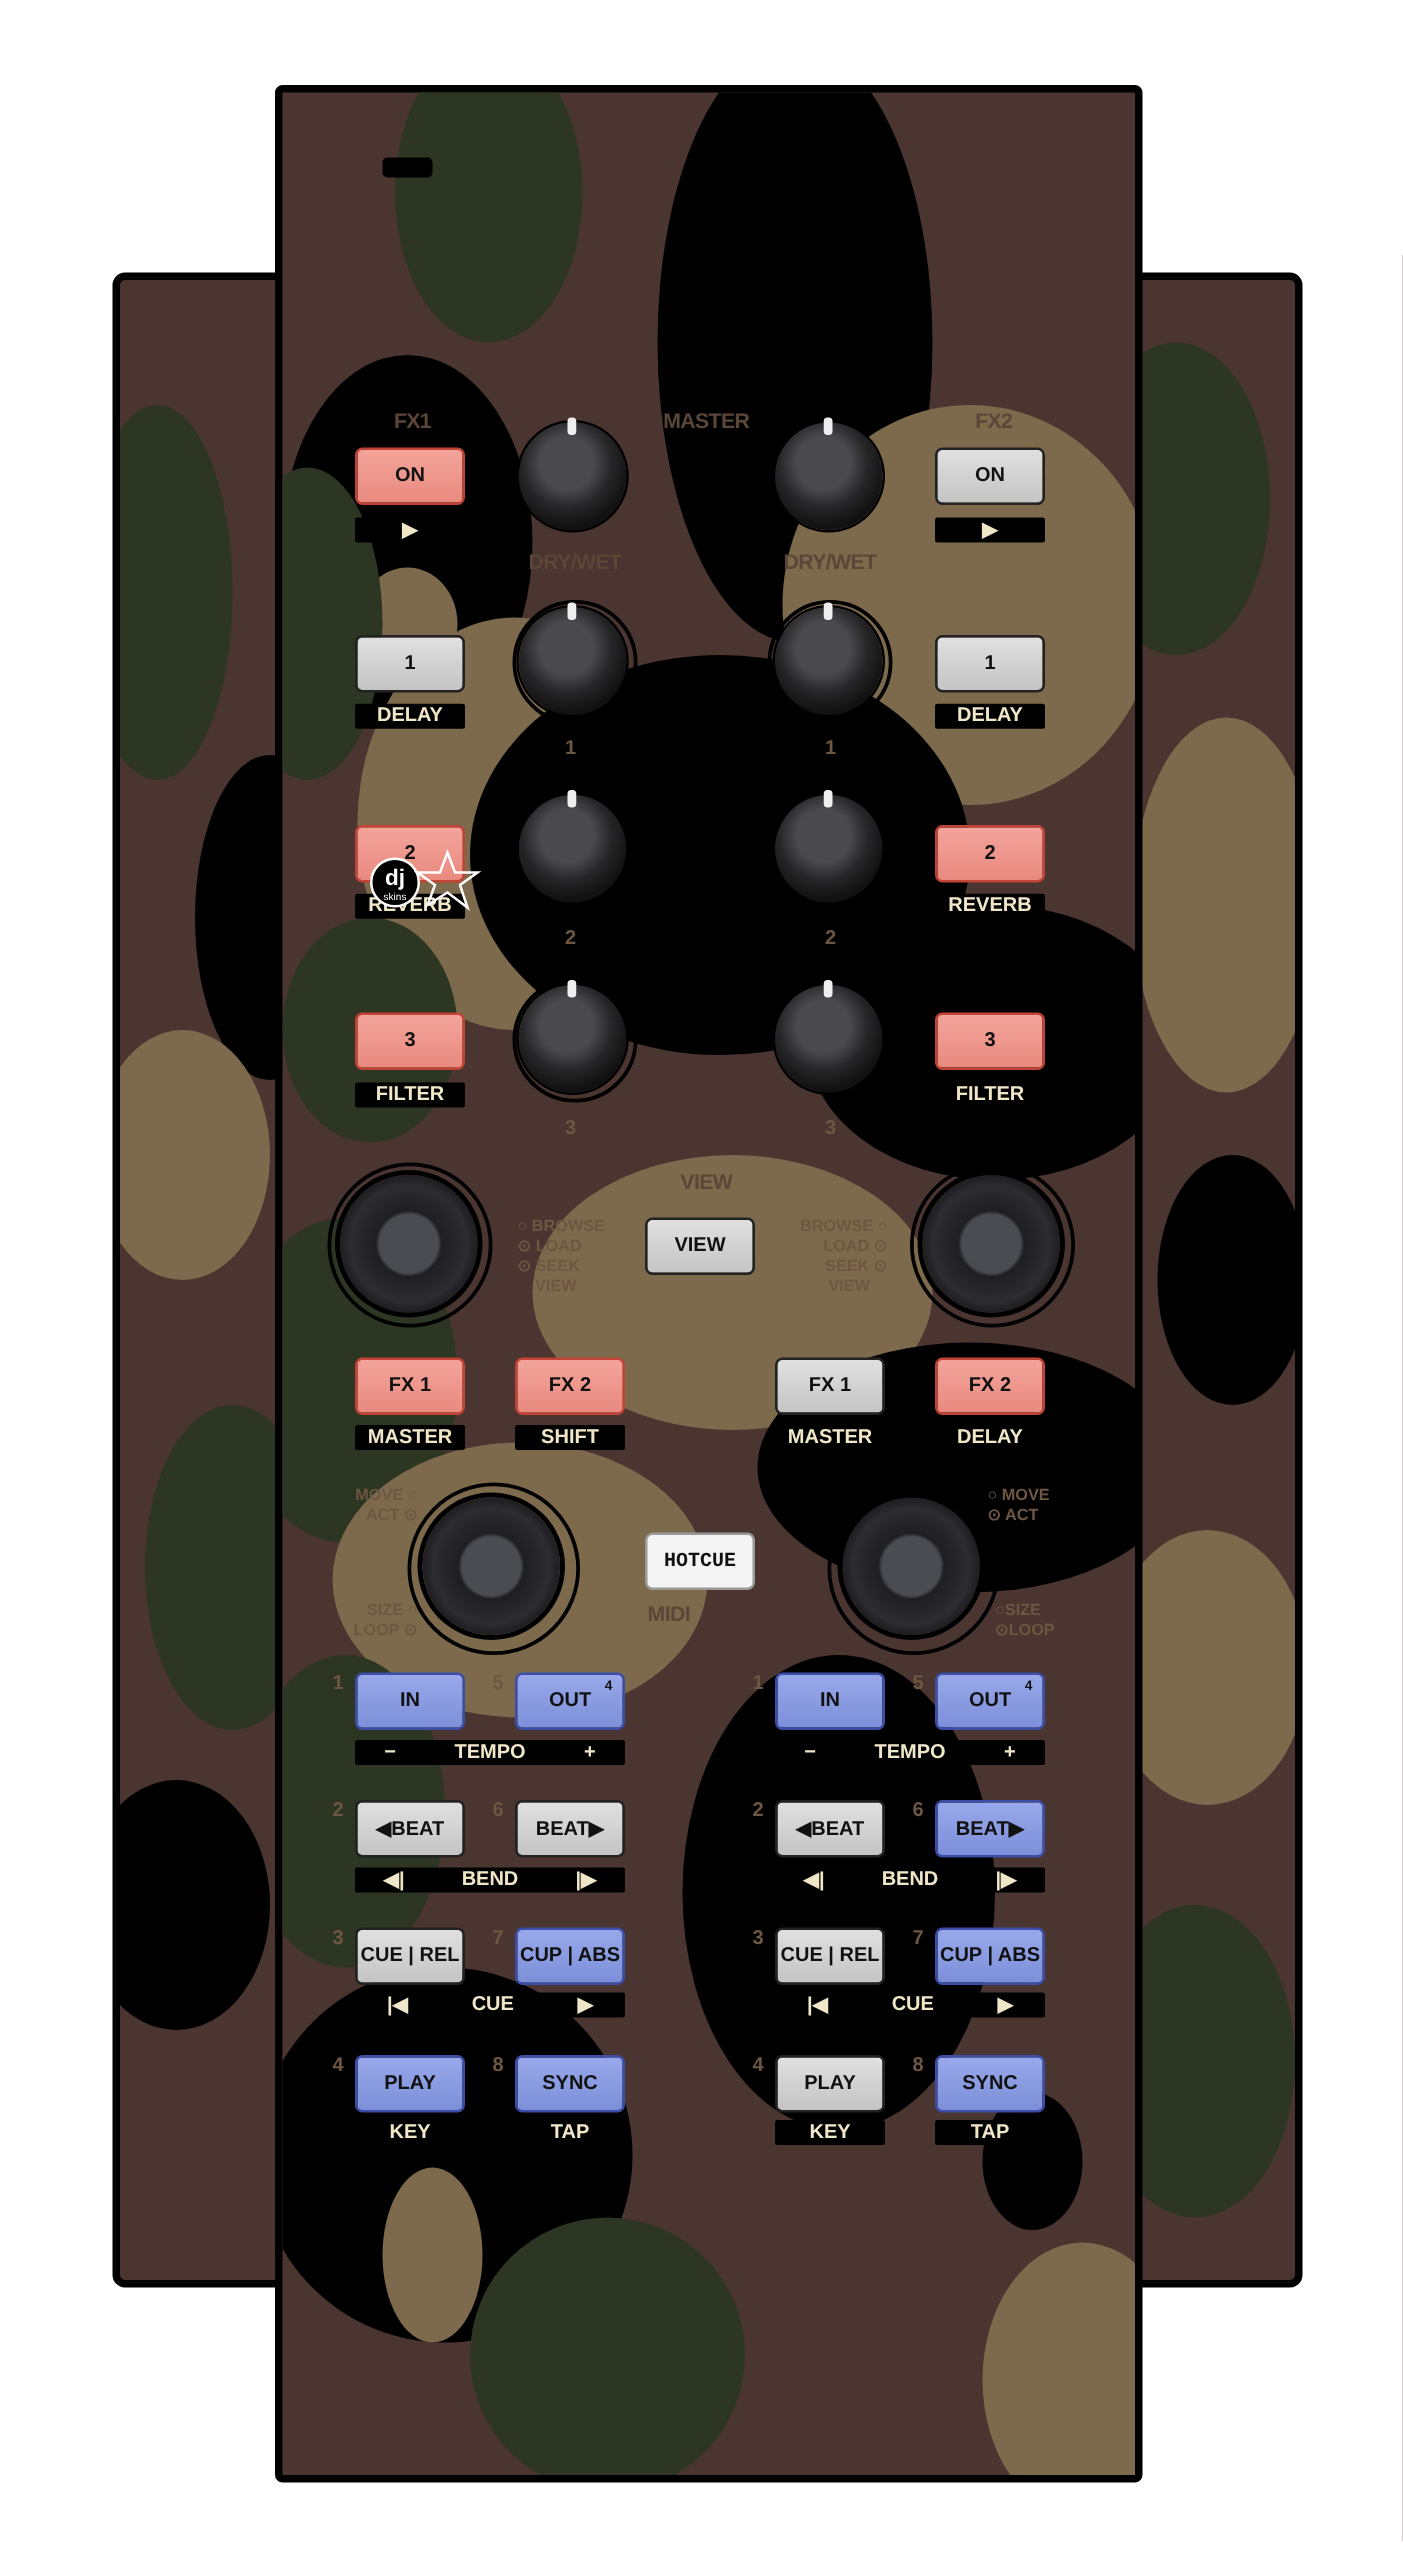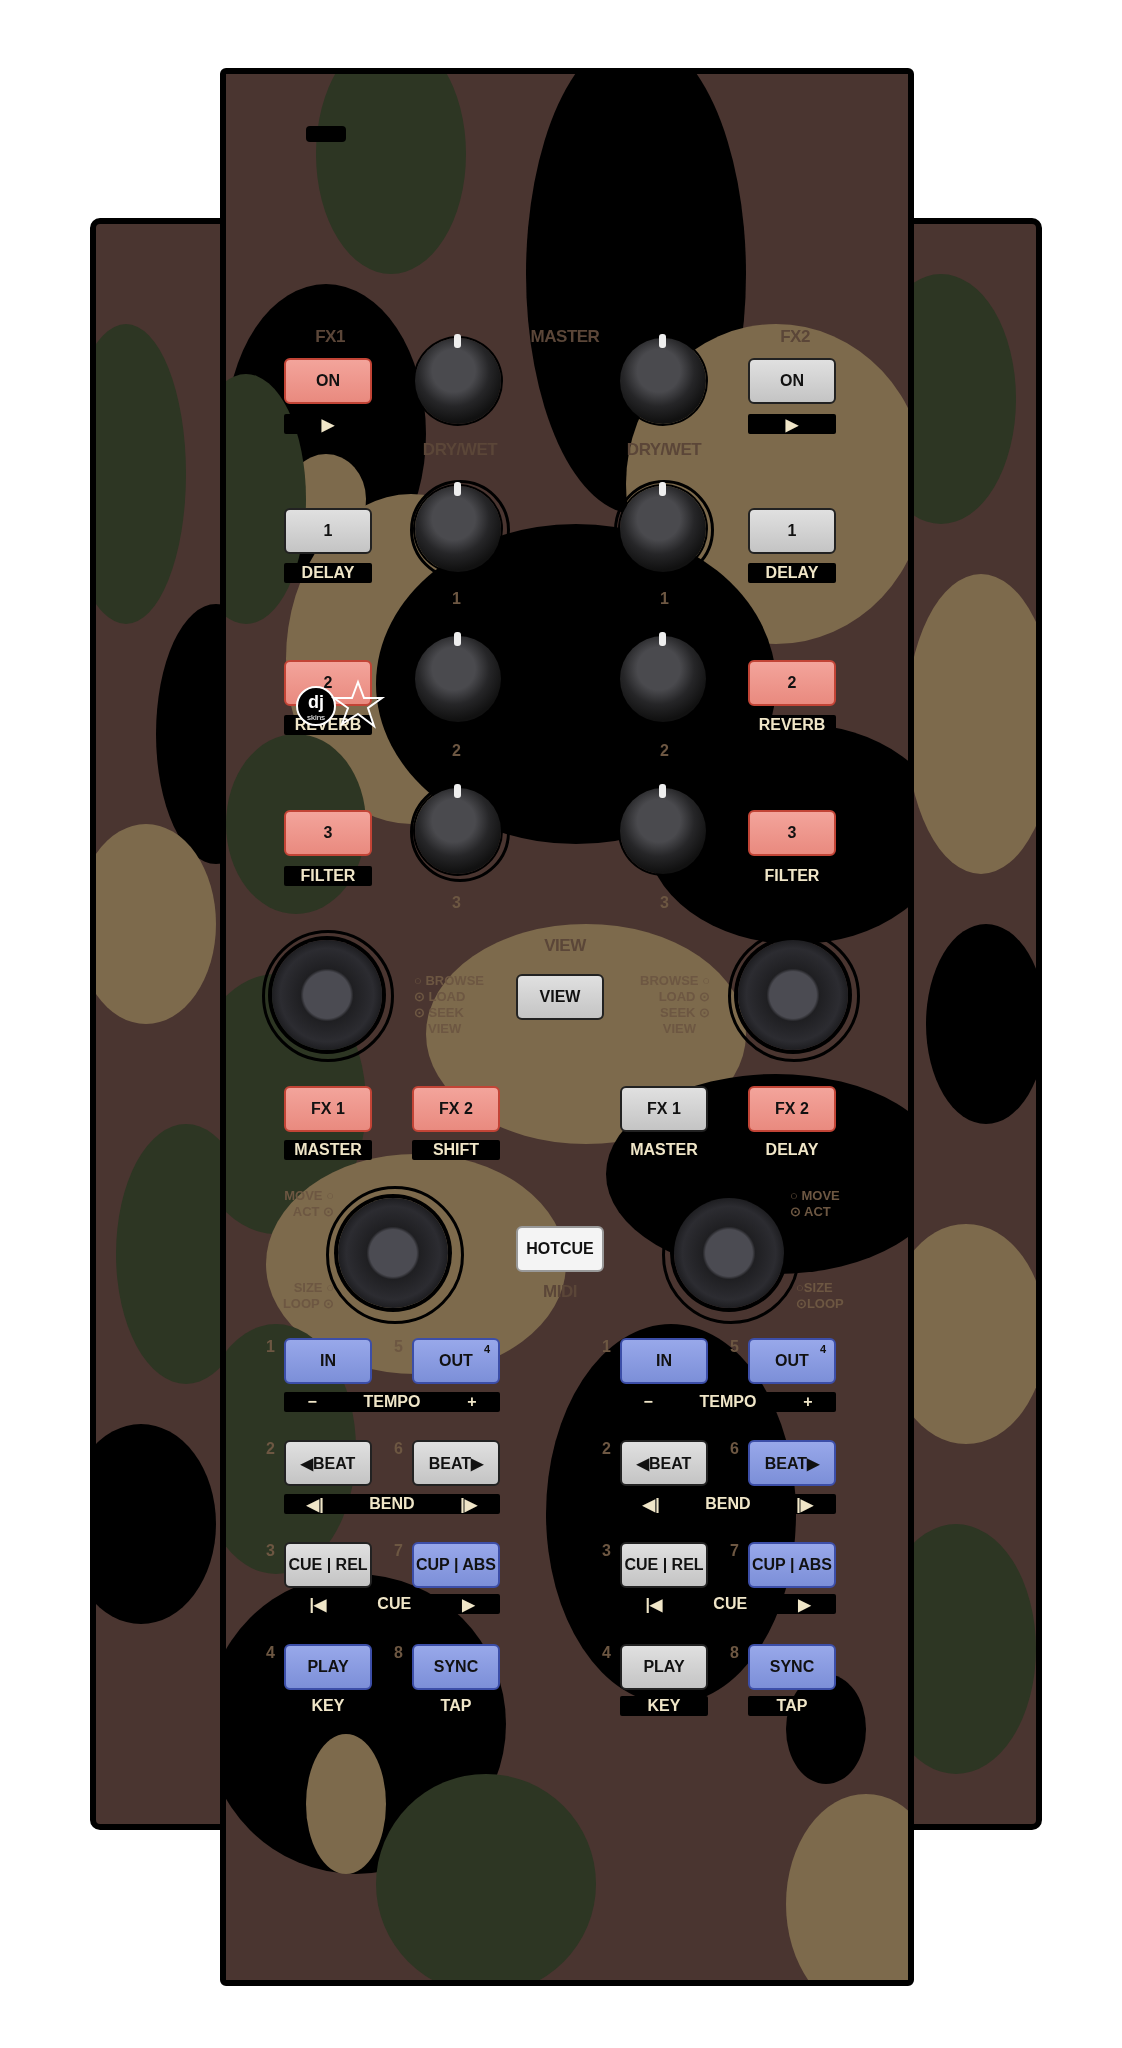--- a/index.html
+++ b/index.html
@@ -9,21 +9,21 @@
   .wing.right{left:880px;top:218px;width:150px;height:1600px;border-radius:0 10px 10px 0;}
   .body{position:absolute;left:220px;top:68px;width:682px;height:1906px;background:#4a3530;border:6px solid #000;border-radius:6px;overflow:hidden;}
   .blob{position:absolute;border-radius:50%;}
   .g{background:#2d3623;} .k{background:#000;} .t{background:#7d6a4c;}
   .slot{position:absolute;left:80px;top:52px;width:40px;height:16px;background:#000;border-radius:4px;}
   .lbl-dim{position:absolute;color:#5b4638;font-weight:bold;font-size:17px;letter-spacing:-0.5px;text-align:center;}
   .btn{position:absolute;width:88px;height:46px;border-radius:6px;display:flex;align-items:center;justify-content:center;font-weight:bold;font-size:16px;color:#111;box-sizing:border-box;}
   .btn.red{background:linear-gradient(#f3a49b,#e98a7f);border:2px solid #c24436;}
   .btn.grey{background:linear-gradient(#e0e0e0,#c4c4c4);border:2px solid #222;}
   .btn.blue{background:linear-gradient(#98a8ea,#7c8fd8);border:2px solid #3c4ea8;text-align:right;}
-  .btn.white{background:#f4f4f4;border:2px solid #999;}
+  .btn.white{background:#f4f4f4;border:2px solid #999;font-family:Liberation Mono, monospace;}
   .sup{position:absolute;top:3px;right:8px;font-size:11px;}
   .tag{position:absolute;height:20px;background:#000;color:#f0e6c8;font-weight:bold;font-size:16px;display:flex;align-items:center;justify-content:center;border-radius:2px;}
   .knob{position:absolute;width:86px;height:86px;border-radius:50%;background:radial-gradient(circle at 45% 38%,#4a4a4e 0 30%,#262628 50%,#111 72%);box-shadow:0 0 0 2px #000;}
   .knob::after{content:"";position:absolute;left:39px;top:-4px;width:7px;height:14px;background:#eee;border-radius:3px;}
   .ring{position:absolute;border:3px solid #000;border-radius:50%;}
   .jog{position:absolute;width:110px;height:110px;border-radius:50%;background:radial-gradient(circle,#4b4b52 0 30%,#1f1f22 34%,#2c2c31 60%,#141416 78%);box-shadow:0 0 0 4px #000;}
   .num{position:absolute;color:#6d5742;font-weight:bold;font-size:16px;}
   .ind{position:absolute;color:#6d5742;font-weight:bold;font-size:13px;line-height:16px;}
   .logo{position:absolute;left:296px;top:668px;width:100px;height:70px;}
 </style>
@@ -157,21 +157,21 @@
   <div><span>MOVE</span> ○</div>
   <div><span>ACT</span> ⊙</div>
 </div>
 <div class="ring" style="left:326px;top:1186px;width:132px;height:132px;"></div>
 <div class="jog" style="left:338px;top:1198px;"></div>
 <div class="ind" style="left:278px;top:1280px;text-align:right;width:56px;">
   <div><span>SIZE</span> ○</div>
   <div><span>LOOP</span> ⊙</div>
 </div>
 <div class="btn white" style="left:516px;top:1226px;">HOTCUE</div>
-<div class="lbl-dim" style="left:530px;top:1282px;width:60px;">MIDI</div>
+<div class="lbl-dim" style="left:505px;top:1282px;width:60px;">MIDI</div>
 <div class="ring" style="left:662px;top:1186px;width:132px;height:132px;"></div>
 <div class="jog" style="left:674px;top:1198px;"></div>
 <div class="ind" style="left:790px;top:1188px;">
   <div>○ <span>MOVE</span></div>
   <div>⊙ <span>ACT</span></div>
 </div>
 <div class="ind" style="left:796px;top:1280px;">
   <div>○<span>SIZE</span></div>
   <div>⊙<span>LOOP</span></div>
 </div>

